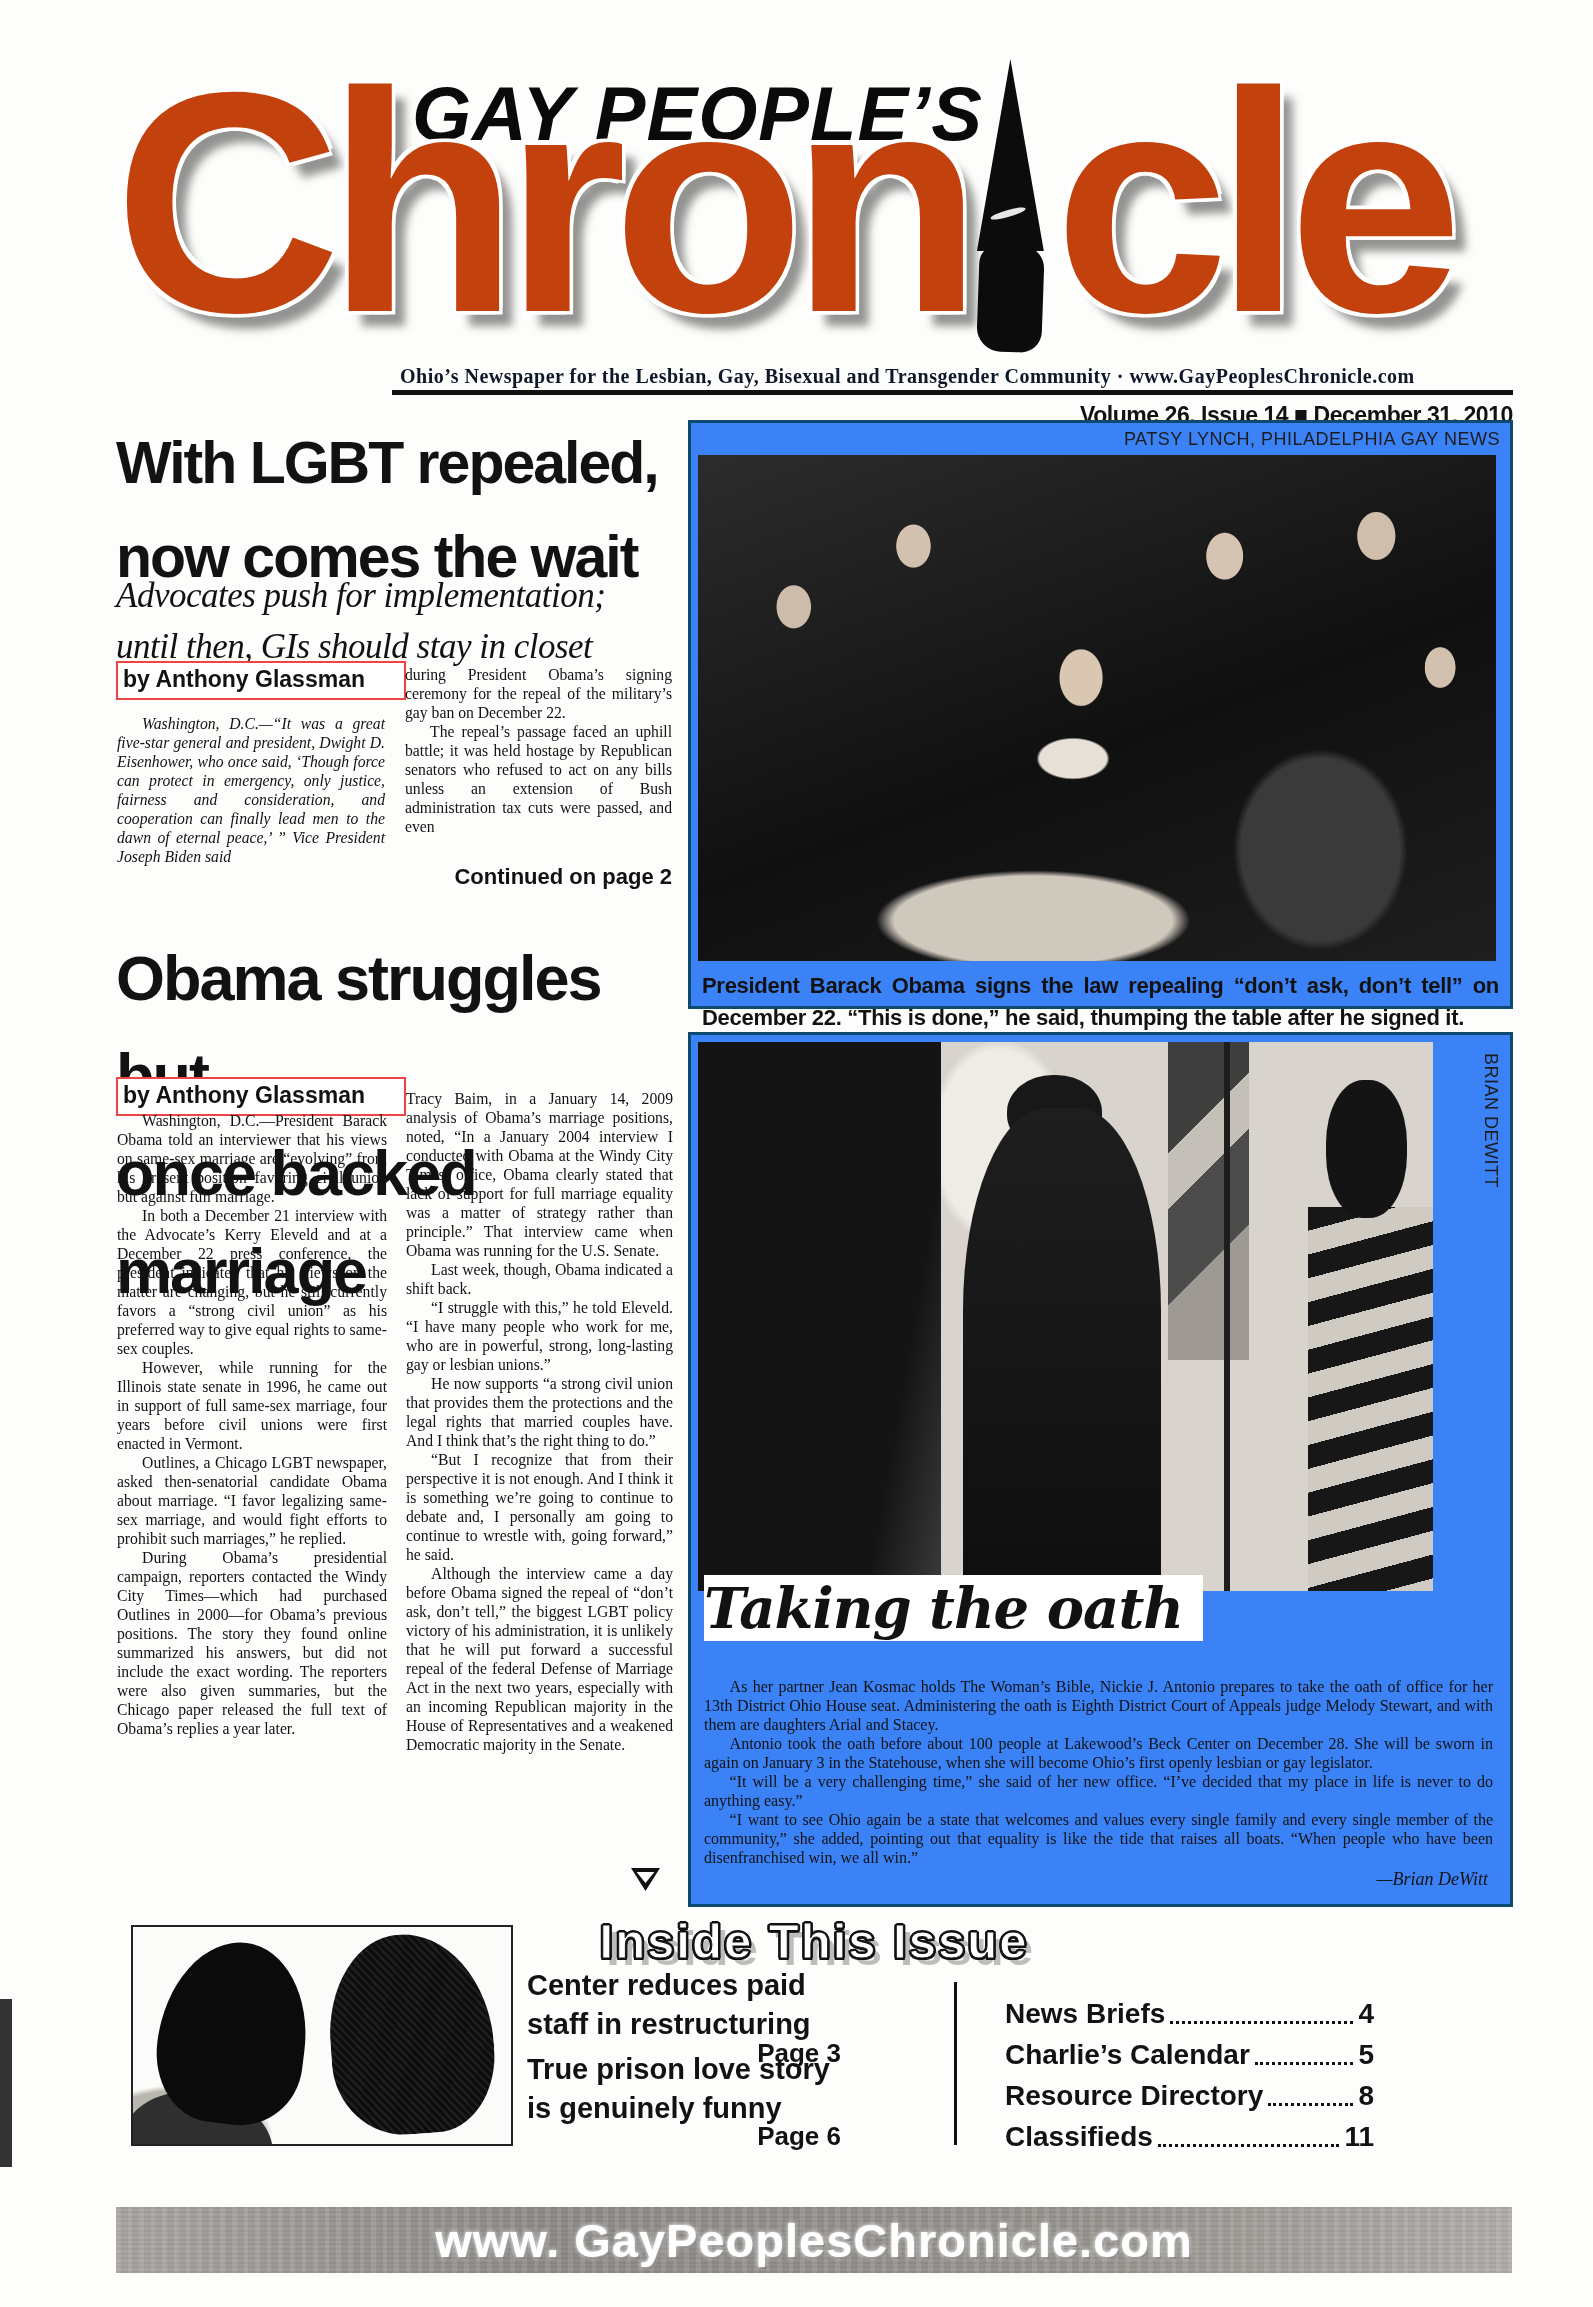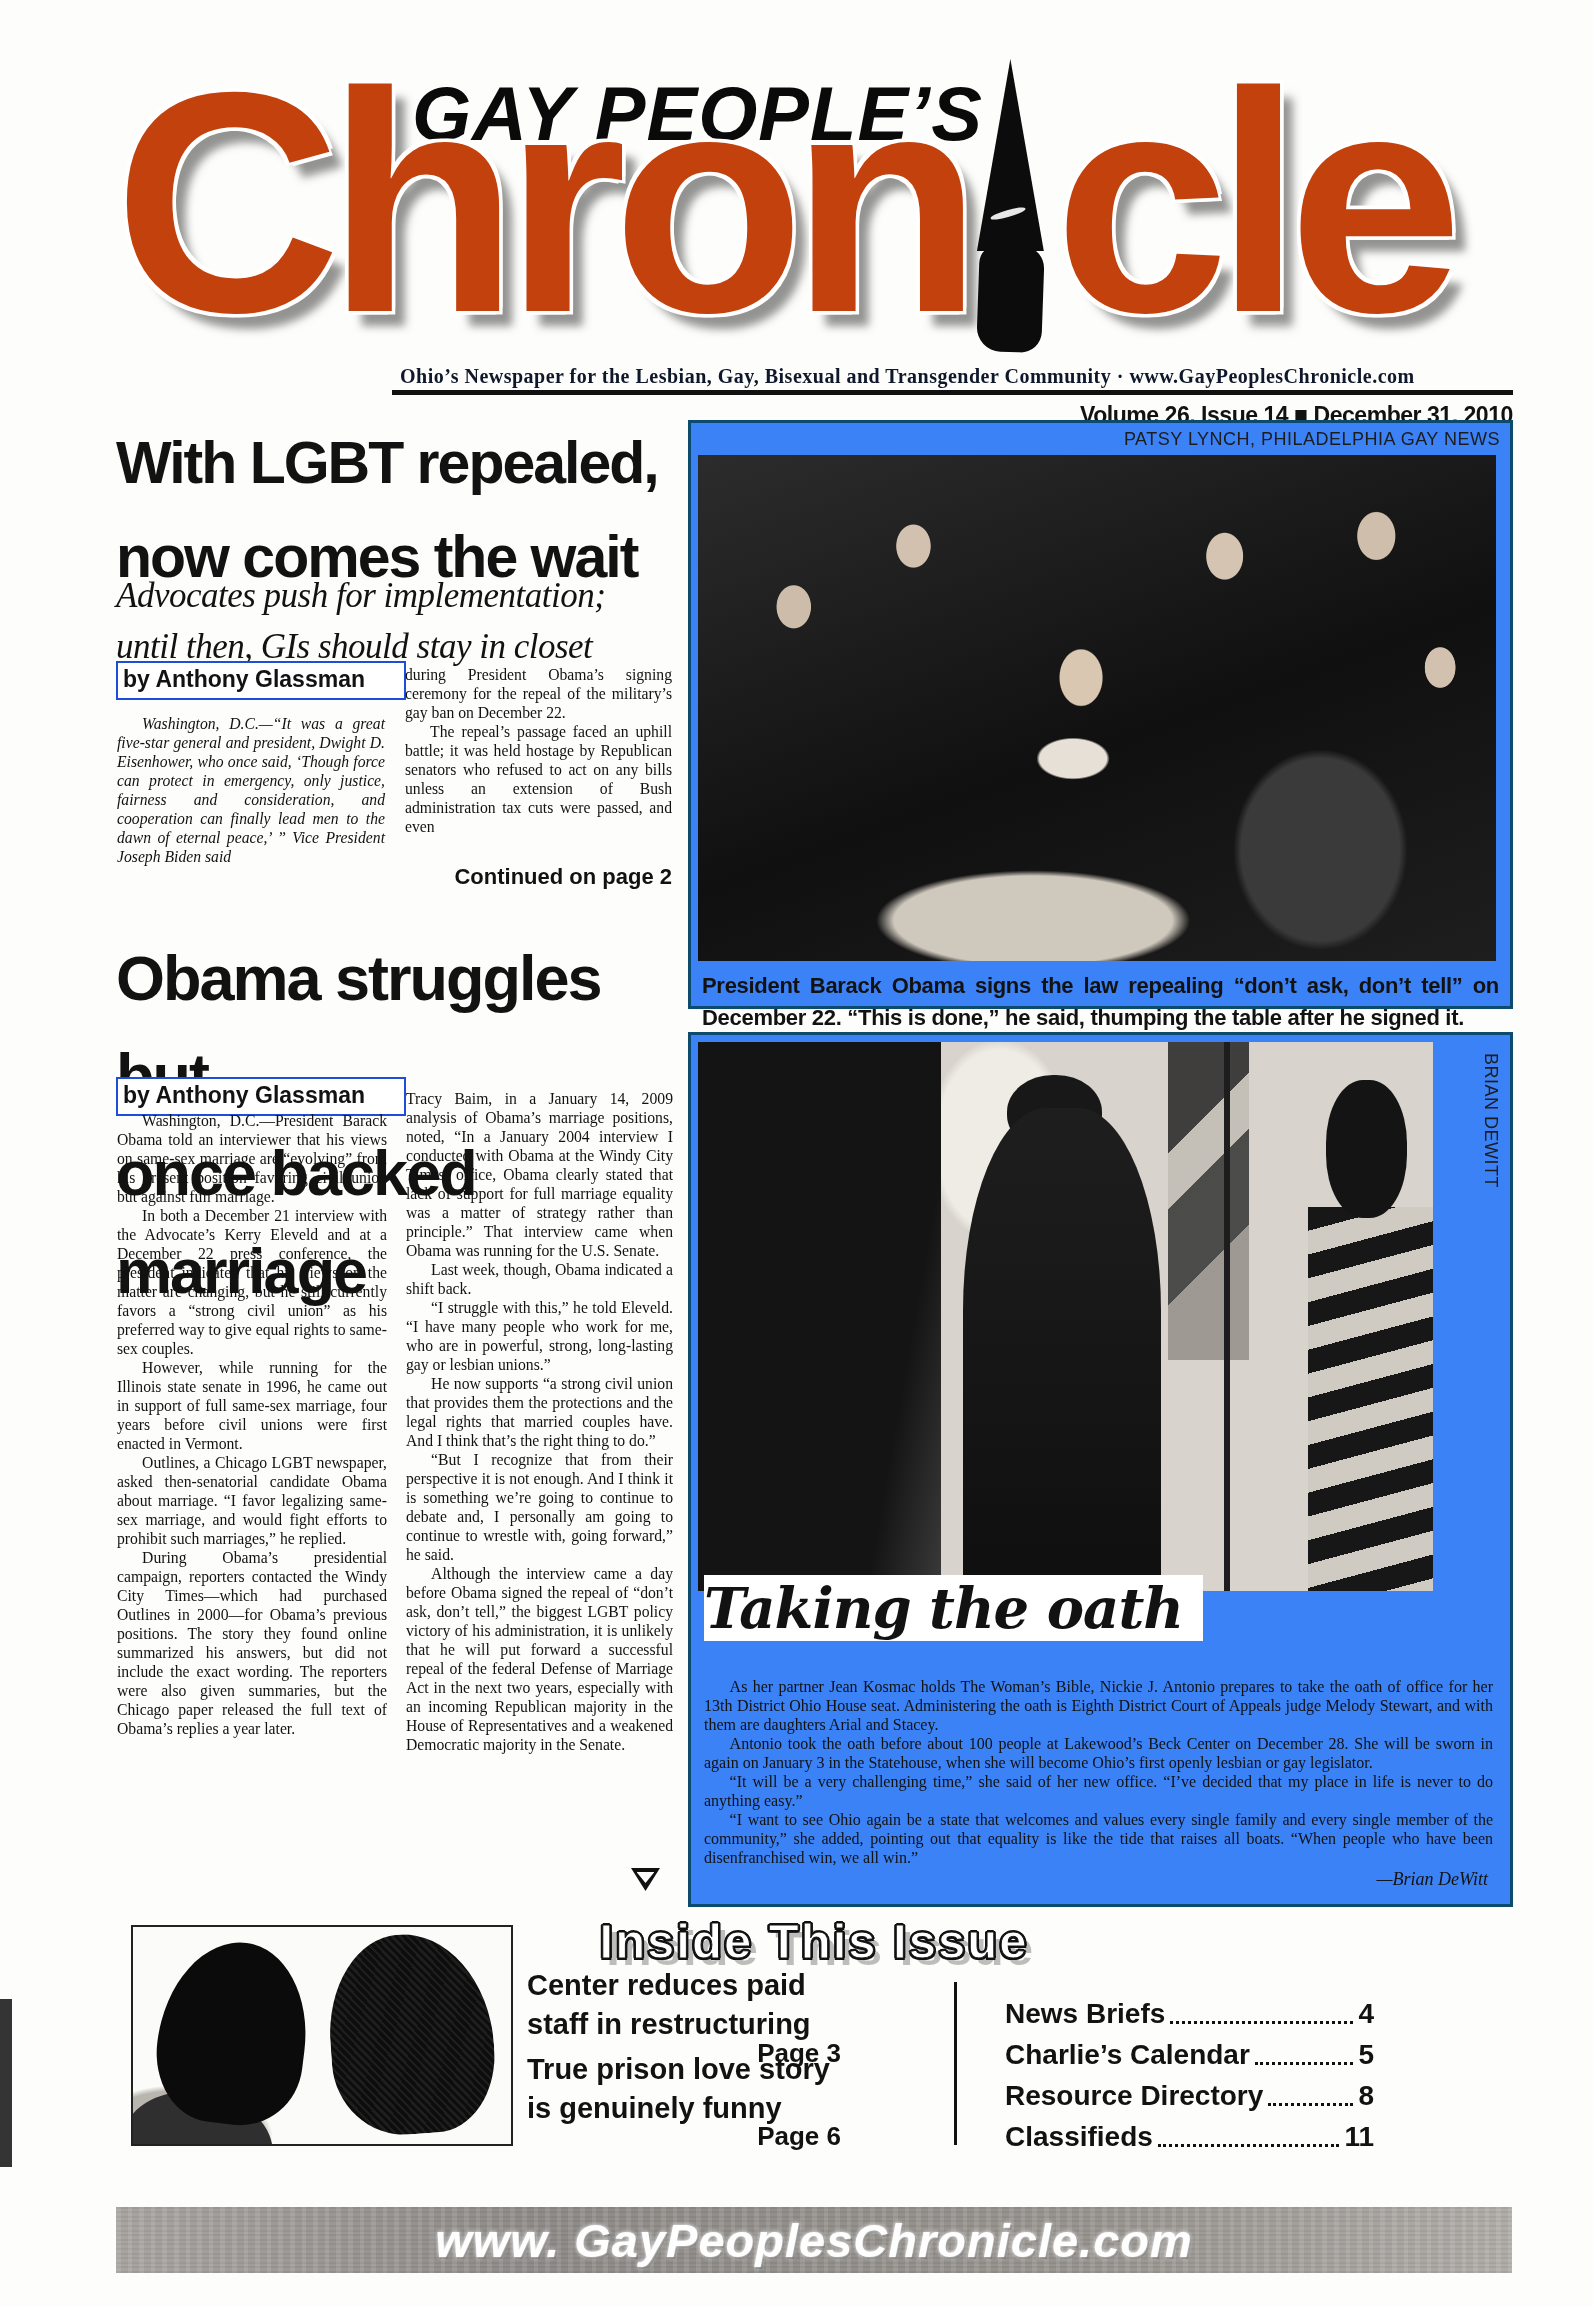--- a/index.html
+++ b/index.html
@@ -26,21 +26,21 @@
            font-weight:bold;font-size:20px;color:#0f172a;letter-spacing:0.5px;filter:blur(0.5px);}
   .mast-rule{position:absolute;left:392px;top:390px;width:1121px;height:4.6px;background:#111;}
   .issue-line{position:absolute;right:81px;top:401px;font-family:"Liberation Sans",sans-serif;
            font-weight:bold;font-size:24px;letter-spacing:-0.5px;transform:scaleX(.96);transform-origin:right;}
 
   
   .h1{position:absolute;left:116px;top:416px;width:567px;font-family:"Liberation Sans",sans-serif;
       font-weight:800;font-size:59px;line-height:1.6;letter-spacing:-2px;white-space:pre-line;}
   .subhead{position:absolute;left:116px;top:571px;width:572px;font-family:"Liberation Serif",serif;
       font-style:italic;font-size:35px;line-height:1.45;letter-spacing:-0.5px;white-space:pre-line;}
-  .byline-box{position:absolute;border:2px solid #1d4ed8;padding:3px 8px 5px 5px;
+  .byline-box{position:absolute;border:2px solid #ef4444;padding:3px 8px 5px 5px;
       font-family:"Liberation Sans",sans-serif;font-weight:800;font-size:23px;background:#fff;}
   .byline1{left:116px;top:661px;width:273px;}
   .byline2{left:116px;top:1077px;width:273px;}
   .bodycol{position:absolute;font-size:15.7px;line-height:19px;text-align:justify;}
   .bodycol p{margin:0;}
   .bodycol p.ind{text-indent:1.6em;}
   .a1c1{left:117px;top:714px;width:268px;font-style:italic;}
   .a1c2{left:405px;top:665px;width:267px;}
   .continued{position:absolute;left:405px;top:864px;width:267px;text-align:right;
       font-family:"Liberation Sans",sans-serif;font-weight:800;font-size:22px;}
@@ -121,21 +121,21 @@
   .toc{position:absolute;left:1005px;top:1989px;width:369px;}
   .toc-row{display:flex;align-items:flex-end;height:41px;
       font-family:"Liberation Sans",sans-serif;font-weight:800;font-size:28px;}
   .toc-row .dots{flex:1;border-bottom:3.5px dotted #111;margin:0 5px 6px 5px;}
 
   
   .footer-bar{position:absolute;left:116px;top:2207px;width:1396px;height:66px;
       background:repeating-linear-gradient(90deg, rgba(255,255,255,.10) 0 4.6px, rgba(0,0,0,0) 4.6px 11.6px),
                  repeating-linear-gradient(0deg, rgba(0,0,0,.06) 0 2px, rgba(0,0,0,0) 2px 4.6px),
                  linear-gradient(90deg,#a8a5a1,#8e8b88 30%,#98948f 70%,#b0ada9);
-      display:flex;align-items:center;justify-content:center;font-style:italic;}
+      display:flex;align-items:center;justify-content:center;}
   .footer-url{font-family:"Liberation Sans",sans-serif;font-weight:900;font-size:47px;letter-spacing:1px;
       color:#fefefe;text-shadow:0 0 4px rgba(255,255,255,.95),1.5px 1.5px 0 rgba(90,90,90,.55);}
   .artifact-left{position:absolute;left:0;top:1999px;width:12px;height:168px;background:#181818;opacity:.88;}
 </style>
 </head>
 <body>
 
 <div id="page">
 
   <div class="kicker">GAY PEOPLE’S</div>

